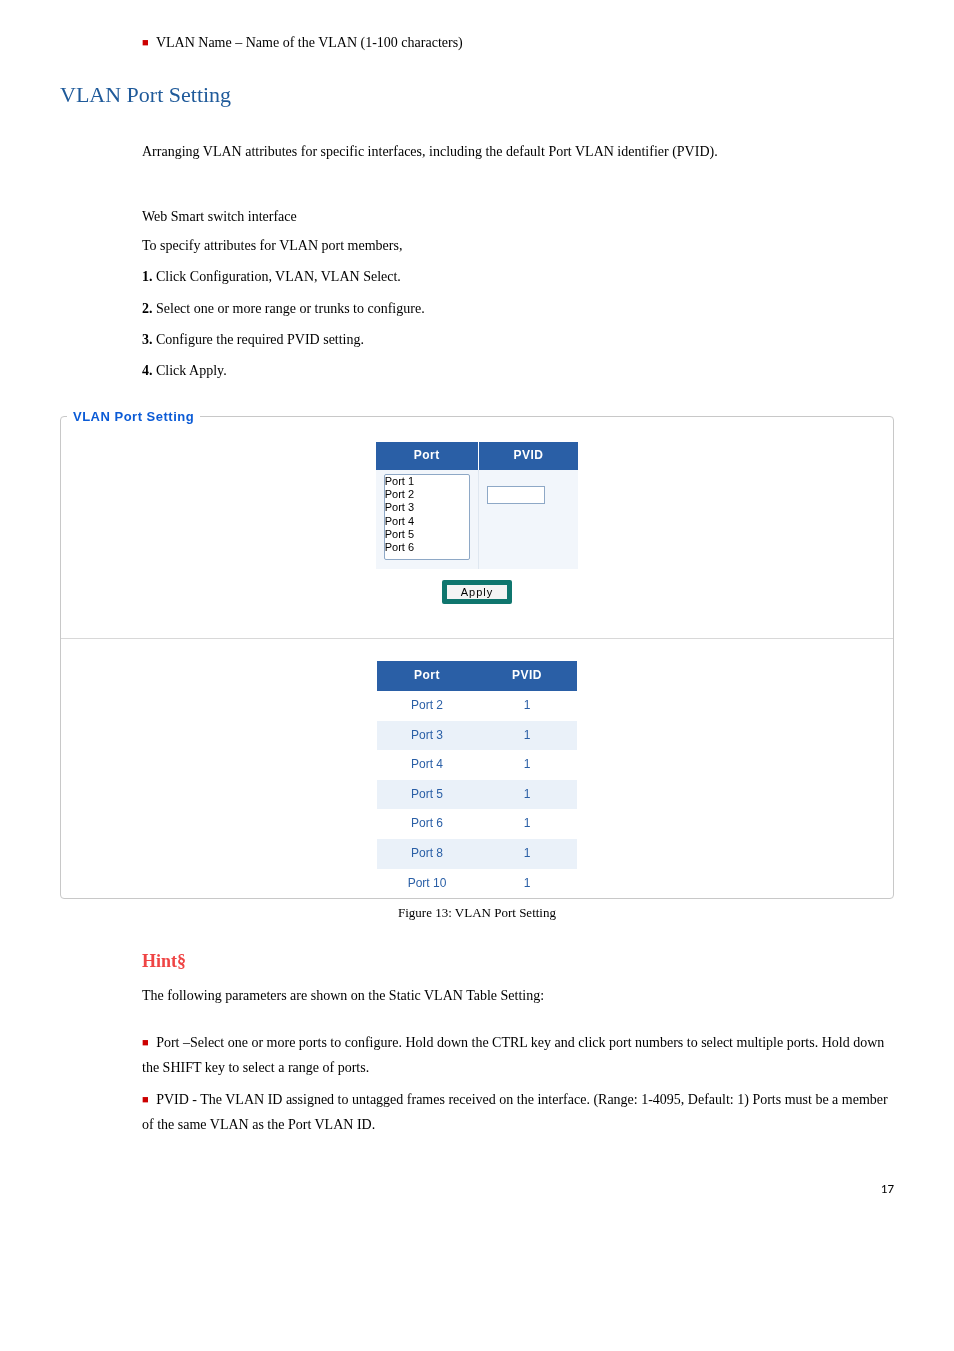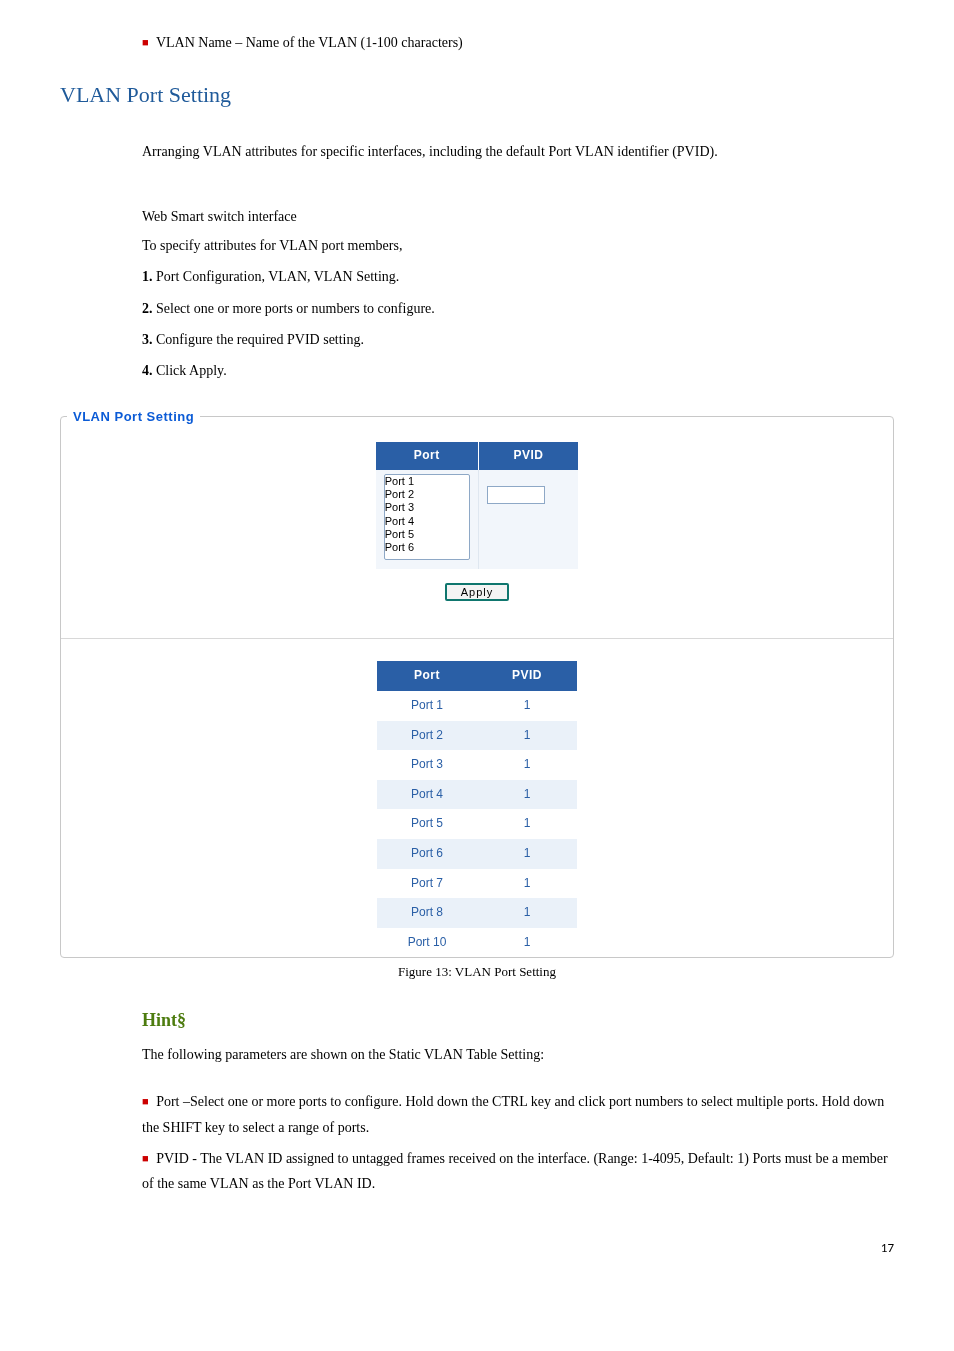--- a/index.html
+++ b/index.html
@@ -82,21 +82,21 @@
     font-size: 11px;
     border: 1px solid #8ea8c6;
     background: #ffffff;
     margin-top: 12px;
   }
   .apply-row { text-align: center; margin-top: 10px; }
   .apply-btn {
     font-size: 11px;
     padding: 1px 14px;
     background: #f4f4f4;
-    border: 2px solid #0f766e;
+    border: 5px solid #0f766e;
     border-radius: 2px;
     font-family: Tahoma, Arial, sans-serif;
     letter-spacing: 1px;
   }
   .divider {
     border: none;
     border-top: 1px solid #d8d8d8;
     margin: 16px 0 22px 0;
   }
 
@@ -119,43 +119,43 @@
     font-size: 12px;
     color: #2a5fa6;
     text-align: center;
     padding: 4px 0;
     width: 100px;
   }
   .status-table tbody tr:nth-child(even) td { background: #eaf1f9; }
   .status-table tbody tr:nth-child(odd) td { background: #ffffff; }
 
   .caption { text-align: center; font-size: 13px; font-family: "Times New Roman", Times, serif; margin-top: 2px; margin-bottom: 20px; }
-  .hint-head { color: #4d7c0f; font-size: 18px; margin-left: 82px; margin-bottom: 6px; }
+  .hint-head { color: #ef4444; font-size: 18px; margin-left: 82px; margin-bottom: 6px; }
   .footer-pg { text-align: right; font-size: 13px; margin-top: 40px; font-family: Calibri, Arial, sans-serif; }
 </style>
 </head>
 <body>
 
 <p class="bullet-line">
   <span class="red-sq">■</span>
   <span class="bold">VLAN Name</span><span> – Name of the VLAN (1-100 characters)</span>
 </p>
 
 <h2 class="section-title">VLAN Port Setting</h2>
 
 <p class="para para-gap">Arranging VLAN attributes for specific interfaces, including the default Port VLAN identifier (PVID).</p>
 
 <p class="para">Web Smart switch interface</p>
 <p class="para">To specify attributes for VLAN port members,</p>
 
 <p class="pstep">
-  <span class="step-num">1.</span><span> Port Configuration, VLAN, VLAN Setting.</span>
-</p>
-<p class="pstep">
-  <span class="step-num">2.</span><span> Select one or more ports or numbers to configure.</span>
+  <span class="step-num">1.</span><span> Click Configuration, VLAN, VLAN Select.</span>
+</p>
+<p class="pstep">
+  <span class="step-num">2.</span><span> Select one or more range or trunks to configure.</span>
 </p>
 <p class="pstep">
   <span class="step-num">3.</span><span> Configure the required PVID setting.</span>
 </p>
 <p class="pstep">
   <span class="step-num">4.</span><span> Click Apply.</span>
 </p>
 
 <fieldset class="vlan-fieldset">
   <legend class="vlan-legend">VLAN Port Setting</legend>
@@ -195,45 +195,37 @@
 
   <table class="status-table">
     <thead>
       <tr>
         <th>Port</th>
         <th>PVID</th>
       </tr>
     </thead>
     <tbody>
       <tr>
-          <td>Port 1</td>
-          <td>1</td>
-        </tr>
-      <tr>
           <td>Port 2</td>
           <td>1</td>
         </tr>
       <tr>
           <td>Port 3</td>
           <td>1</td>
         </tr>
       <tr>
           <td>Port 4</td>
           <td>1</td>
         </tr>
       <tr>
           <td>Port 5</td>
           <td>1</td>
         </tr>
       <tr>
           <td>Port 6</td>
-          <td>1</td>
-        </tr>
-      <tr>
-          <td>Port 7</td>
           <td>1</td>
         </tr>
       <tr>
           <td>Port 8</td>
           <td>1</td>
         </tr>
       <tr>
           <td>Port 10</td>
           <td>1</td>
         </tr>

